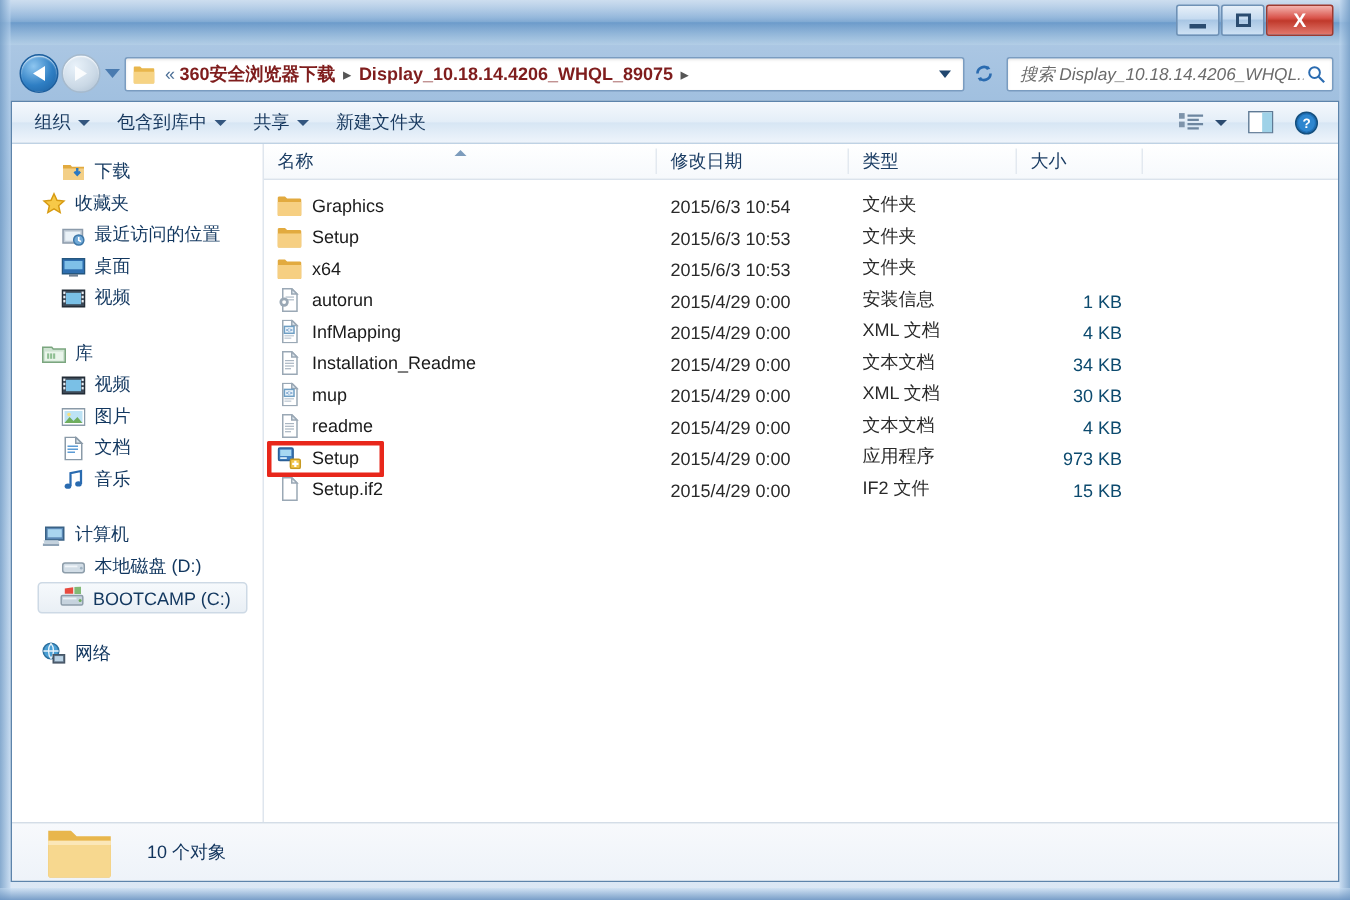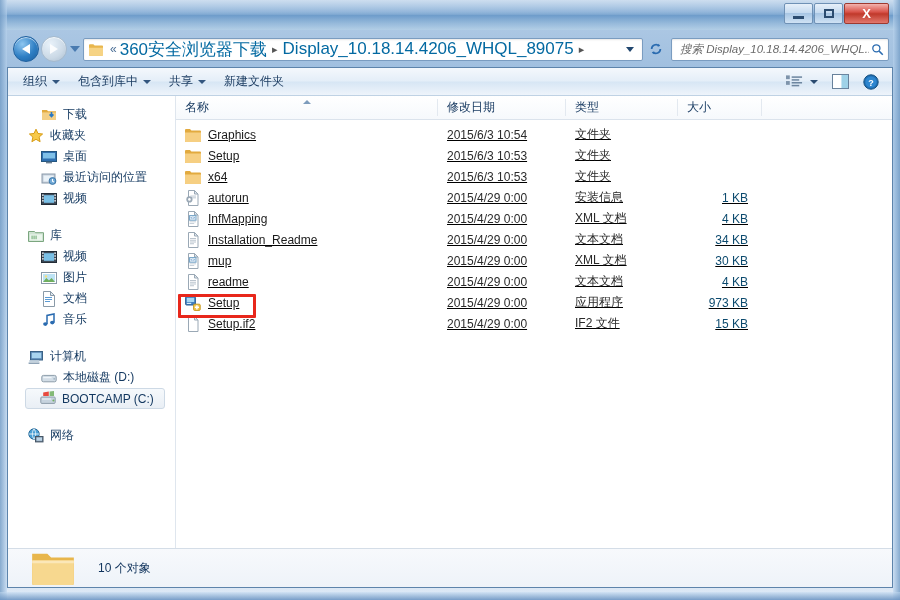--- a/index.html
+++ b/index.html
@@ -85,21 +85,21 @@
 
   .addrbox {
     flex:1; height:23px; background:#fff;
     border:1px solid #7a9cc0; border-radius:2px;
     display:flex; align-items:center;
     box-shadow: inset 0 1px 2px rgba(0,0,0,.10);
     overflow:hidden;
   }
   .crumb-folder { width:14px;height:13px;margin:0 4px 0 5px;flex:none; }
   .crumb-chev { color:#4a6e96; font-size:12px; margin:0 3px; }
-  .crumb { color:#0369a1; font-size:17px; white-space:nowrap; }
+  .crumb { color:#7f1d1d; font-size:12px; white-space:nowrap;font-weight:bold; }
   .crumb-sep { color:#555; font-size:11px; margin:0 5px; }
   .addrdrop { margin-left:auto; margin-right:8px; width:0;height:0;
      border-left:4px solid transparent;border-right:4px solid transparent;border-top:5px solid #21476f; }
   .refreshbtn { width:22px;height:23px; margin-left:2px; flex:none;
      display:flex;align-items:center;justify-content:center; color:#2a6bb0; font-size:13px; }
 
   .searchbox {
     width:218px; height:23px; margin-left:4px; margin-right:4px; flex:none;
     background:#fff; border:1px solid #7a9cc0; border-radius:2px;
     display:flex; align-items:center; padding:0 4px 0 8px;
@@ -170,21 +170,21 @@
   .col.c-date { width:128px; }
   .col.c-type { width:112px; }
   .col.c-size { width:84px; }
   .col.c-rest { flex:1; border-right:none; }
   .sortarrow {
     position:absolute; left:50%; top:1px; margin-left:-4px;
     width:0;height:0;border-left:4px solid transparent;border-right:4px solid transparent;border-bottom:4px solid #7d9cbc;
   }
 
   .rows { flex:1; overflow:hidden; padding-top:4px; }
-  .row { height:21px; display:flex; align-items:center;text-decoration:underline; }
+  .row { height:21px; display:flex; align-items:flex-end; }
   .cell { display:flex; align-items:center; font-size:12px; color:#1b1b1b; }
   .cell.name { width:262px; padding-left:9px; gap:7px; overflow:hidden; white-space:nowrap; }
   .cell.date { width:128px; padding-left:9px; color:#2a2a2a; }
   .cell.type { width:112px; padding-left:9px; color:#2a2a2a; }
   .cell.size { width:84px; padding-right:14px; justify-content:flex-end; color:#0c4a6e; }
 
   
   .statusbar {
     height:39px; border-top:1px solid #d4dde7;
     background: linear-gradient(180deg,#f7f9fc 0%, #eef3f9 100%);
@@ -321,34 +321,34 @@
             <span>下载</span>
           </div>
           <div class="nav-row header">
             <svg class="icn" viewBox="0 0 16 16">
               <path d="M8 1.2l2 4.3 4.6.5-3.5 3.1 1 4.6L8 11.3 3.9 13.7l1-4.6L1.4 6l4.6-.5z" fill="#f7c948" stroke="#d79b12"></path>
             </svg>
             <span>收藏夹</span>
           </div>
           <div class="nav-row child">
             <svg class="icn" viewBox="0 0 16 16">
-              <rect x="0.5" y="2.5" width="15" height="10" fill="#2f6fb0" stroke="#24567f"></rect>
-              <rect x="2" y="4" width="12" height="5.5" fill="#7fc0e8"></rect>
-              <rect x="5" y="12.8" width="6" height="1.6" fill="#6d7f92"></rect>
-            </svg>
-            <span>桌面</span>
-          </div>
-          <div class="nav-row child">
-            <svg class="icn" viewBox="0 0 16 16">
               <rect x="1" y="4" width="13" height="9" fill="#c4cfda" stroke="#8c9bab"></rect>
               <rect x="2.5" y="5.5" width="10" height="6" fill="#eaf2f8"></rect>
               <circle cx="11.5" cy="11" r="3.4" fill="#6fa8d6" stroke="#3d77a8"></circle>
               <path d="M11.5 9v2.2l1.5.9" stroke="#fff" stroke-width="1.1" fill="none"></path>
             </svg>
             <span>最近访问的位置</span>
+          </div>
+          <div class="nav-row child">
+            <svg class="icn" viewBox="0 0 16 16">
+              <rect x="0.5" y="2.5" width="15" height="10" fill="#2f6fb0" stroke="#24567f"></rect>
+              <rect x="2" y="4" width="12" height="5.5" fill="#7fc0e8"></rect>
+              <rect x="5" y="12.8" width="6" height="1.6" fill="#6d7f92"></rect>
+            </svg>
+            <span>桌面</span>
           </div>
           <div class="nav-row child">
             <svg class="icn" viewBox="0 0 16 16">
               <rect x="0.5" y="2.5" width="15" height="11" fill="#3d4a58" stroke="#232c36"></rect>
               <rect x="3" y="4.2" width="10" height="7.6" fill="#7ac0e6"></rect>
               <rect x="1.2" y="3.4" width="1.4" height="1.6" fill="#e8eef4"></rect>
               <rect x="1.2" y="6.2" width="1.4" height="1.6" fill="#e8eef4"></rect>
               <rect x="1.2" y="9" width="1.4" height="1.6" fill="#e8eef4"></rect>
               <rect x="13.4" y="3.4" width="1.4" height="1.6" fill="#e8eef4"></rect>
               <rect x="13.4" y="6.2" width="1.4" height="1.6" fill="#e8eef4"></rect>

